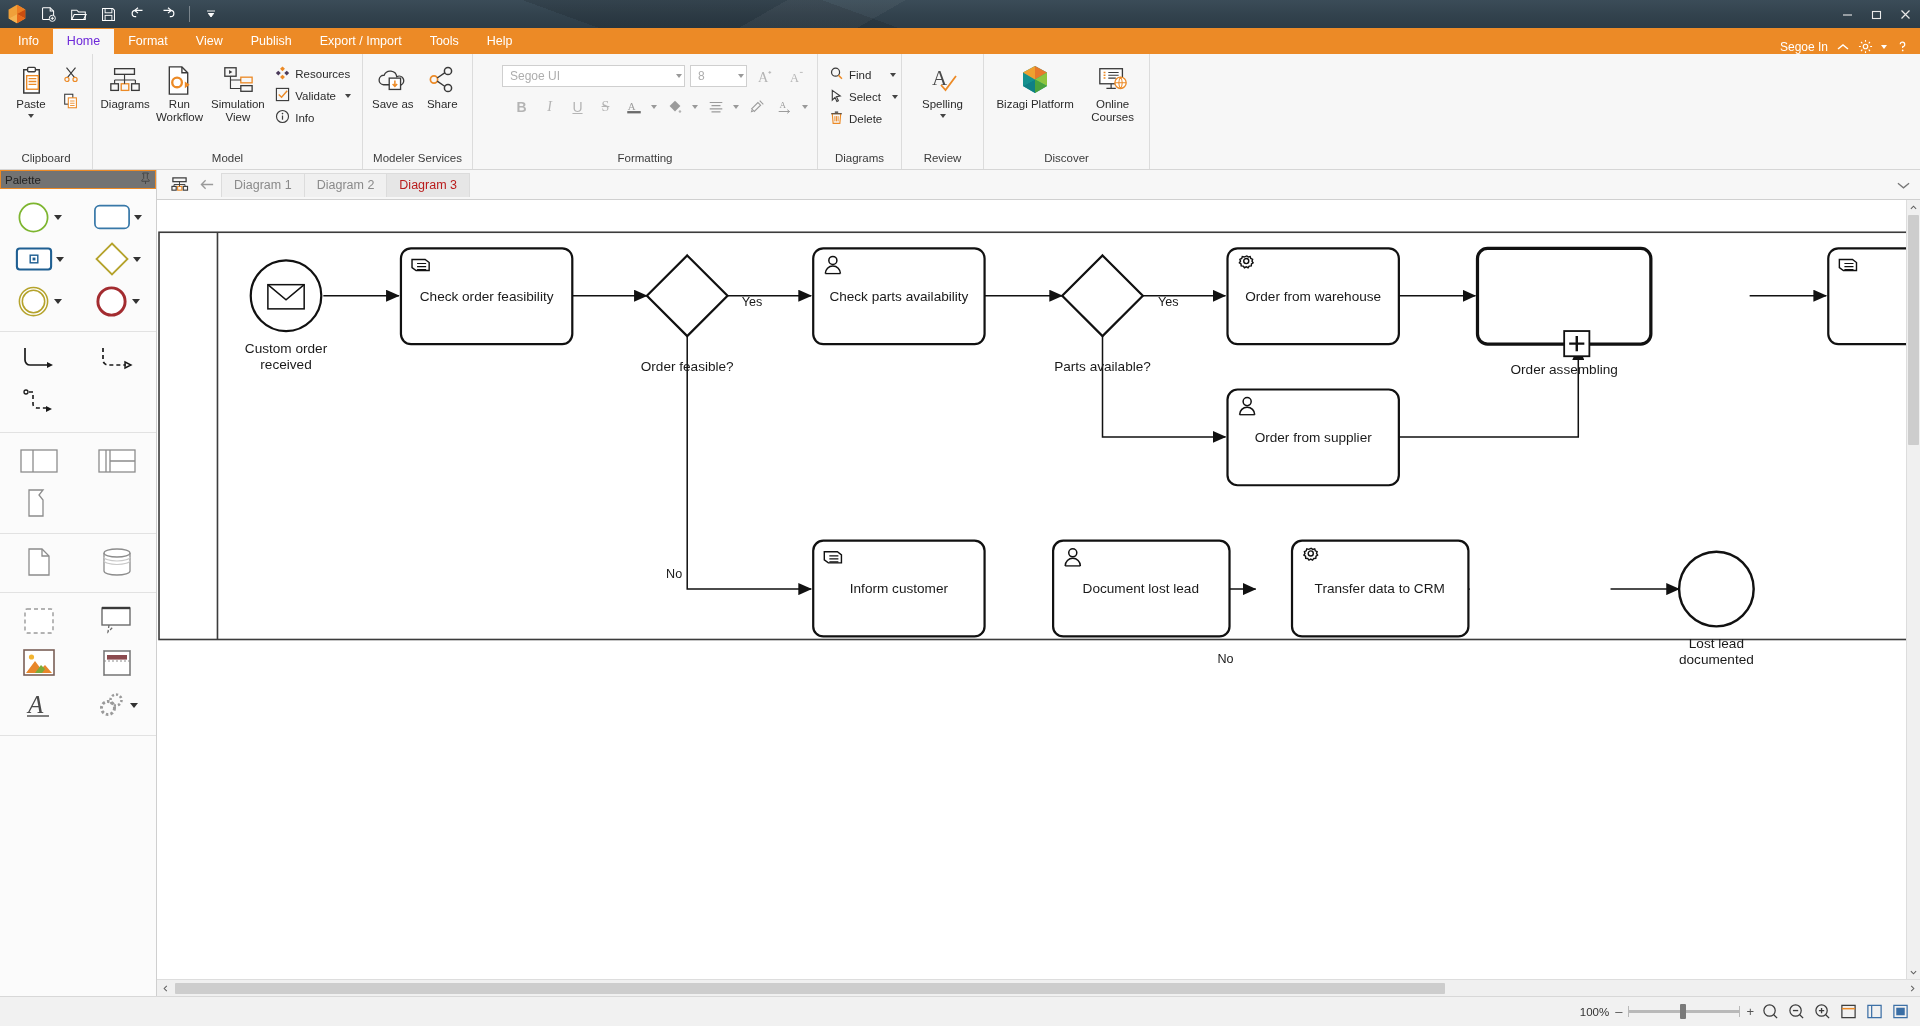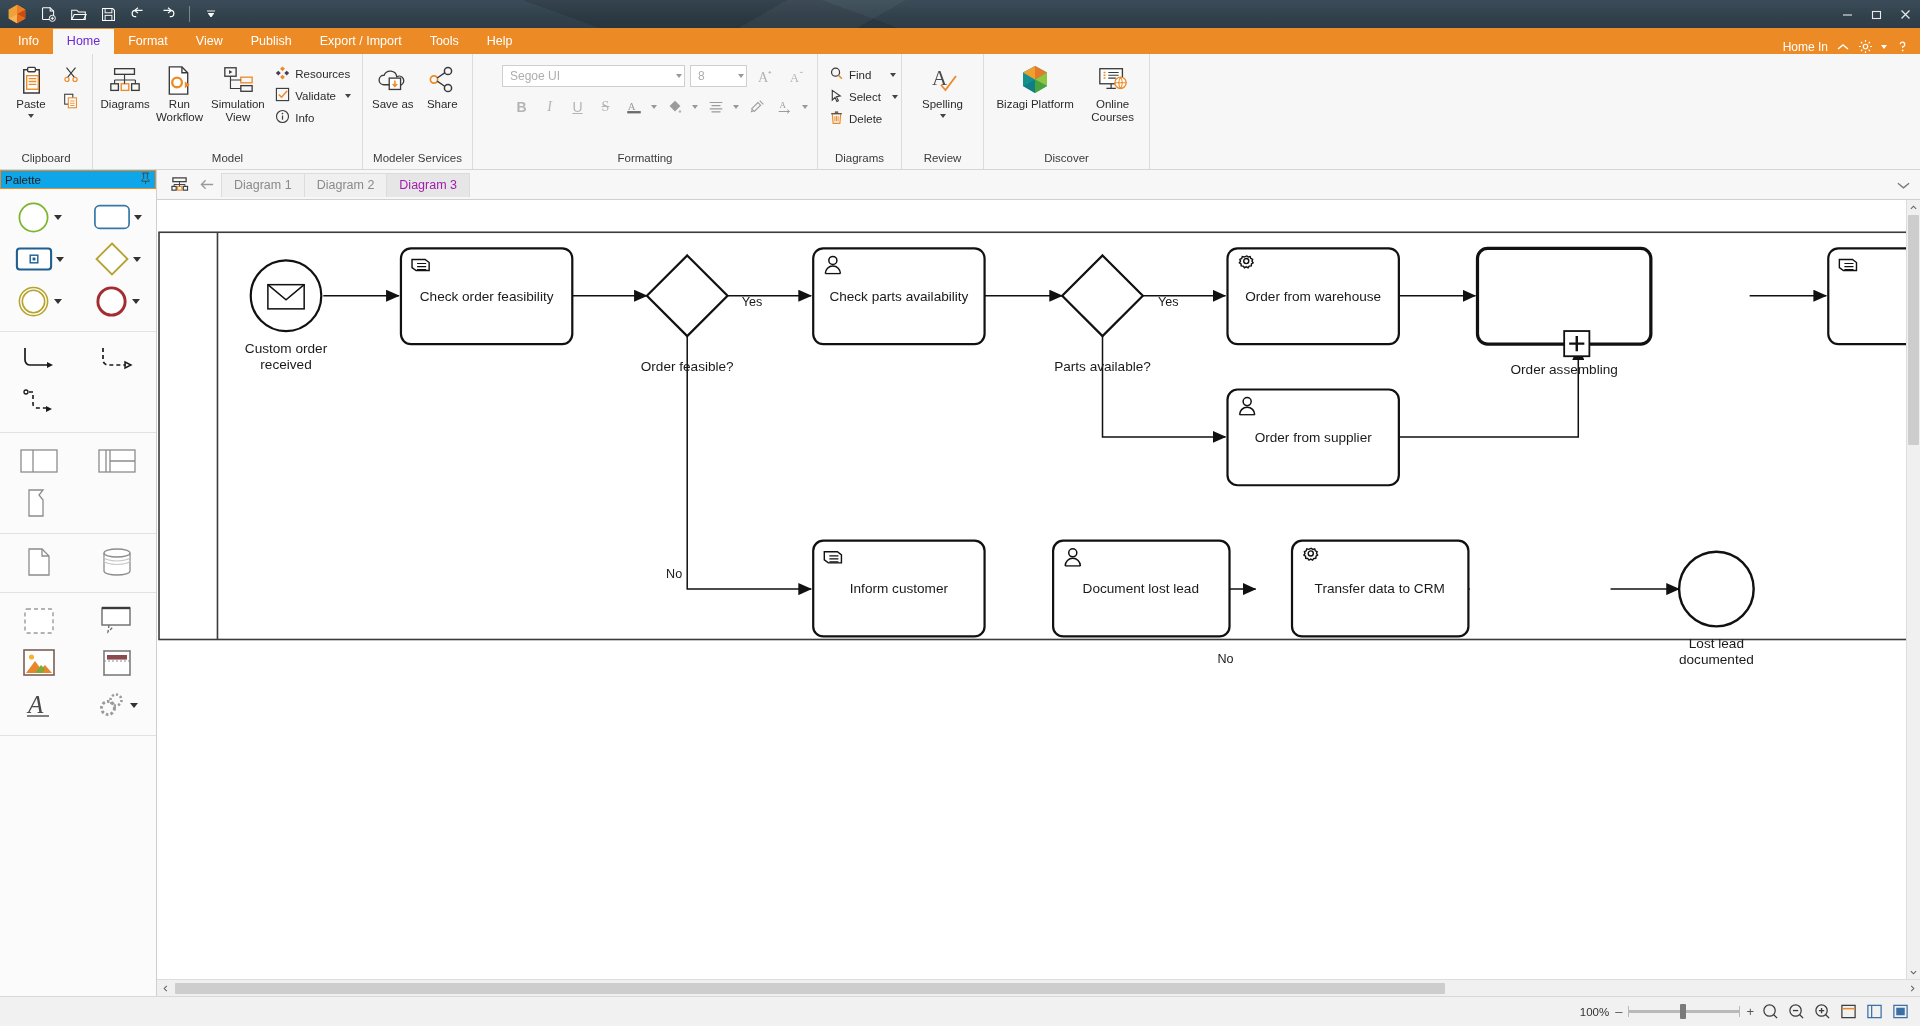--- a/index.html
+++ b/index.html
@@ -89,42 +89,42 @@
   }
   .dd { width:12px;height:24px;display:flex;align-items:center;justify-content:center;cursor:pointer; }
 
   
   .workarea { display:flex; height: calc(1026px - 28px - 26px - 116px - 30px); }
 
   
   .palette { width:157px; border-right:1px solid #cfcfcf; background:#fbfbfb; display:flex; flex-direction:column;}
   .palette-header {
     height:19px; display:flex;align-items:center; padding:0 4px;
-    border:1px solid #ec8a26; background:#0ea5e9; font-size:11.5px; color:#222;
+    border:1px solid #ec8a26; background:#737373; font-size:11.5px; color:#222;
   }
   .palette-header .pin { margin-left:auto; cursor:pointer; color:#555; font-size:12px;}
   .pal-sec { border-bottom:1px solid #e2e2e2; padding:7px 0 9px; }
   .pal-row { display:flex; align-items:center; }
   .pal-cell { width:78px; display:flex; align-items:center; justify-content:center; gap:3px; height:42px; }
   .pal-item { cursor:pointer; display:flex;align-items:center;justify-content:center; }
   .pal-arrow { width:0;height:0;border-left:4px solid transparent;border-right:4px solid transparent;border-top:5px solid #333;cursor:pointer;}
 
   
   .canvascol { flex:1; display:flex; flex-direction:column; min-width:0; }
   .diagtabs {
     height:30px; background:#f7f7f7; border-bottom:1px solid #d0d0d0;
     display:flex; align-items:center; padding-left:8px; gap:0;
   }
   .diagtabs .navi { width:28px;height:24px;display:flex;align-items:center;justify-content:center;cursor:pointer;}
   .dtab {
     height:24px; display:flex;align-items:center; padding:0 12px; font-size:12.5px;
     color:#8a8a8a; background:#f0f0f0; border:1px solid #dcdcdc; border-bottom:none; cursor:pointer;
     margin-right:-1px;
   }
-  .dtab.active { background:#e6e6e6; color:#a21caf; }
+  .dtab.active { background:#e6e6e6; color:#b91c1c; }
   .collapse-ribbon { margin-left:auto; padding-right:10px; cursor:pointer; color:#666;}
 
   .canvas-wrap { flex:1; position:relative; background:#fff; overflow:hidden; }
   .vscroll {
     position:absolute; right:0; top:0; bottom:0; width:14px; background:#f0f0f0;
     border-left:1px solid #ddd; display:flex;flex-direction:column; align-items:center;
   }
   .vscroll .arrow { height:14px;width:14px;display:flex;align-items:center;justify-content:center;cursor:pointer;color:#606060;font-size:8px;}
   .vscroll .thumb { width:11px; background:#cdcdcd; border-radius:1px; height:0px;}
   .hscroll-bar {
@@ -221,21 +221,21 @@
 <div class="ribbon-tabs">
   <div class="rtab">Info</div>
   <div class="rtab active">Home</div>
   <div class="rtab">Format</div>
   <div class="rtab">View</div>
   <div class="rtab">Publish</div>
   <div class="rtab">Export / Import</div>
   <div class="rtab">Tools</div>
   <div class="rtab">Help</div>
   <div class="ribbon-right">
-    <span>Home In</span>
+    <span>Segoe In</span>
     <span class="ic">
       <svg width="14" height="10" viewBox="0 0 14 10">
           <path d="M2 7l5-4 5 4" fill="none" stroke="#fff" stroke-width="1.4"></path>
         </svg>
     </span>
     <span class="ic">
       <svg width="15" height="15" viewBox="0 0 16 16">
           <circle cx="8" cy="8" r="2.4" fill="none" stroke="#fff" stroke-width="1.2"></circle>
           <path d="M8 1v2M8 13v2M1 8h2M13 8h2M3.2 3.2l1.4 1.4M11.4 11.4l1.4 1.4M12.8 3.2l-1.4 1.4M4.6 11.4l-1.4 1.4" stroke="#fff" stroke-width="1.2"></path>
         </svg>

